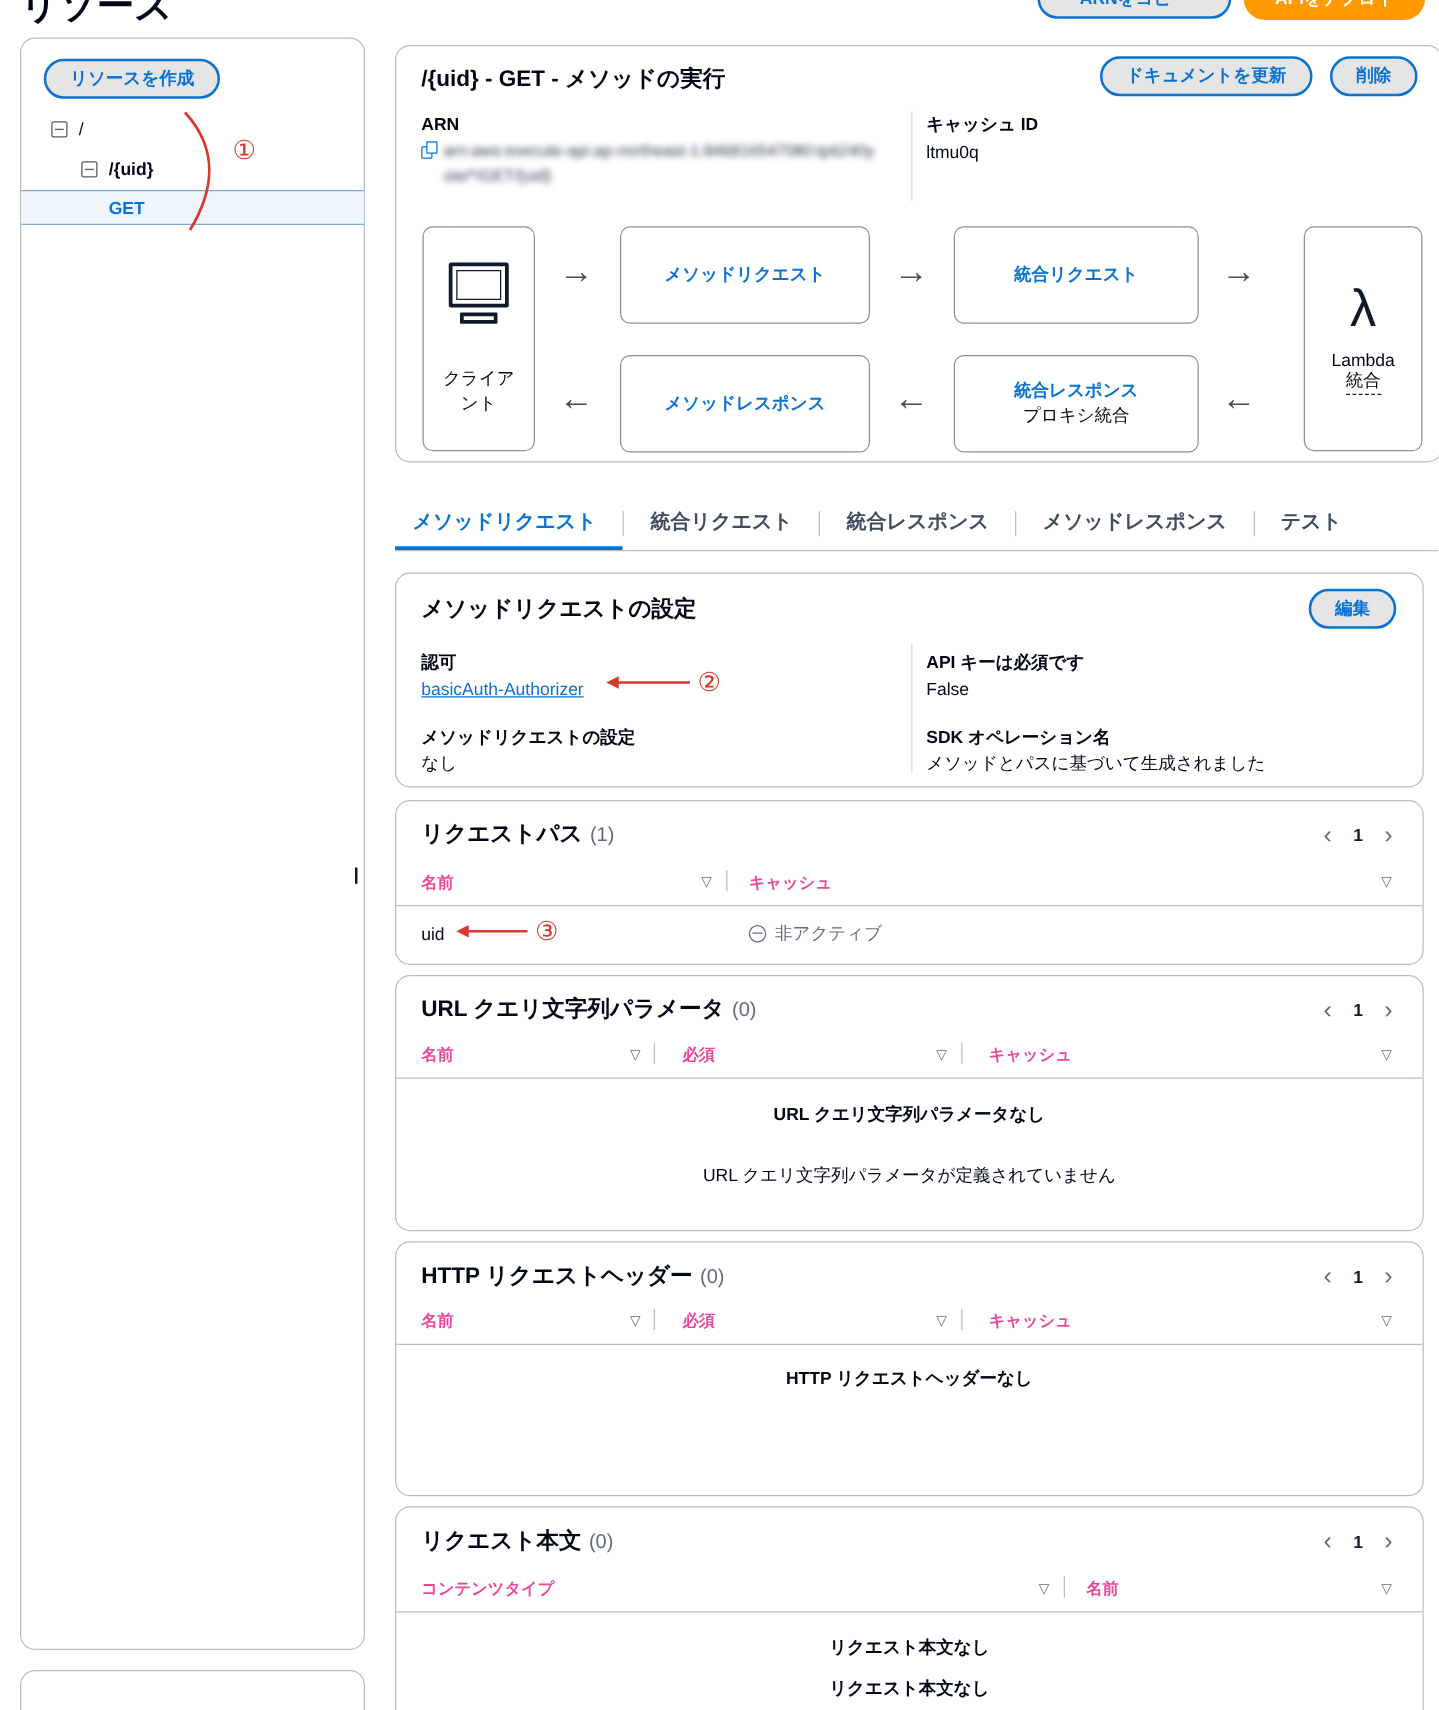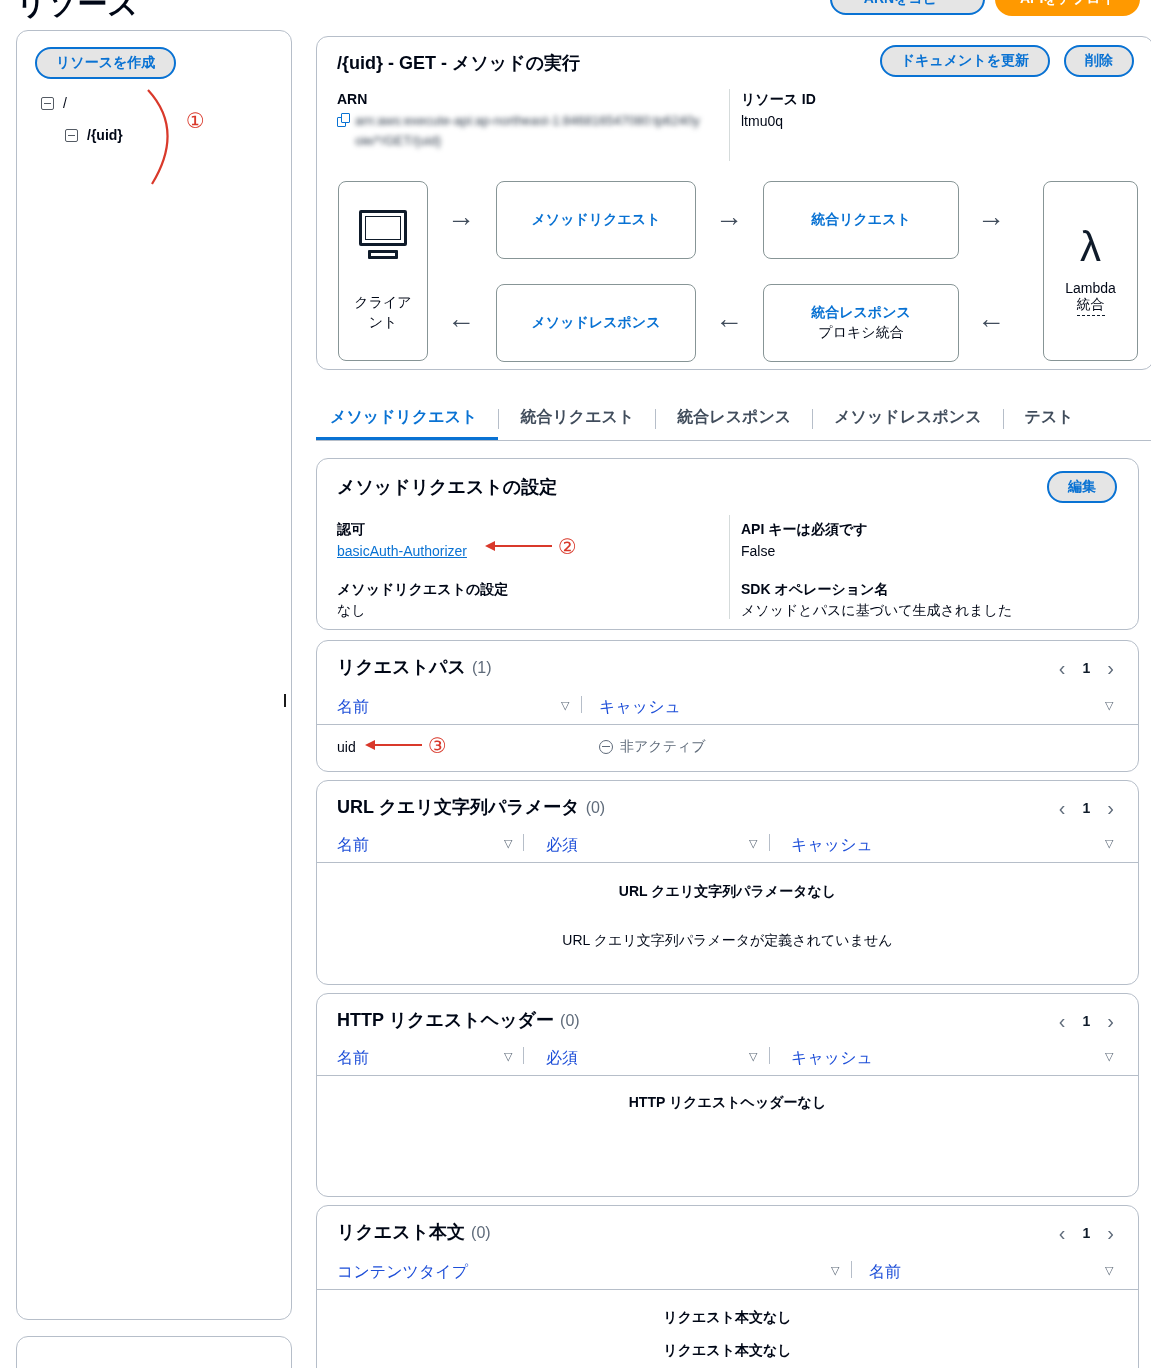--- a/index.html
+++ b/index.html
@@ -42,21 +42,21 @@
   .monitor-base{width:30px;height:9px;border:3px solid #0f1b2a;border-radius:1px;margin-top:4px;box-sizing:border-box;}
   .lambda-glyph::before{content:"λ";font-size:42px;line-height:1;color:#0f1b2a;}
   .dashed-u{border-bottom:1.5px dashed #0f1b2a;padding-bottom:1px;}
   
   .tabs{position:absolute;display:flex;align-items:stretch;border-bottom:1px solid #b6bec9;box-sizing:border-box;}
   .tab{display:flex;align-items:center;padding:0 21px;font-size:16px;font-weight:700;color:#414d5c;cursor:pointer;
     border-bottom:3px solid transparent;box-sizing:border-box;}
   .tab.active{color:#0972d3;border-bottom-color:#0972d3;}
   .tabsep{width:1px;height:20px;background:#b6bec9;align-self:center;}
   
-  .th{font-weight:400;font-size:16px;color:#1d4ed8;}
+  .th{font-weight:700;font-size:13px;color:#ec4899;}
   .filter-ic{font-size:11px;color:#5f6b7a;cursor:pointer;}
   .filter-ic::before{content:"▽";}
   .colbar{position:absolute;width:1px;height:17px;background:#b6bec9;}
   .thead-line{position:absolute;left:0;right:0;border-top:1px solid #b6bec9;}
   .empty-title{position:absolute;left:0;right:0;text-align:center;font-weight:700;}
   .empty-desc{position:absolute;left:0;right:0;text-align:center;}
   
   .pager{position:absolute;display:flex;align-items:center;gap:17px;color:#5f6b7a;}
   .pg-prev::before{content:"‹";font-size:20px;line-height:1;cursor:pointer;}
   .pg-next::before{content:"›";font-size:20px;line-height:1;cursor:pointer;}
@@ -87,37 +87,40 @@
   <div class="abs" style="left:24px;top:64px;display:flex;align-items:center;gap:9px;">
     <span class="minusbox"></span>
     <span>/</span>
   </div>
 
   <div class="abs" style="left:48px;top:96px;display:flex;align-items:center;gap:9px;">
     <span class="minusbox"></span>
     <span class="bold">/{uid}</span>
   </div>
 
+  <div class="get-row" style="top:121px;padding-left:70px;">
+    <span class="bold" style="color:#0972d3;">GET</span>
+  </div>
 </div>
 
 <div class="panel" style="left:16px;top:1336px;width:276px;height:60px;"></div>
 
 <div class="panel" style="left:316px;top:36px;width:838px;height:334px;padding-left:18px;">
   <div class="abs h2" style="left:20px;top:14px;">/{uid} - GET - メソッドの実行</div>
   <div class="btn-outline abs" style="right:103px;top:8px;">ドキュメントを更新</div>
   <div class="btn-outline abs" style="right:19px;top:8px;">削除</div>
 
   <div class="abs bold" style="left:20px;top:54px;">ARN</div>
   <div class="abs" style="left:20px;top:74px;width:368px;display:flex;gap:6px;">
     <span class="copy-ic"></span>
     <span class="blurred">arn:aws:execute-api:ap-northeast-1:846816547080:tp6240yoie/*/GET/{uid}</span>
   </div>
 
   <div class="vdiv" style="left:412px;top:52px;height:72px;"></div>
-  <div class="abs bold" style="left:424px;top:54px;">リソース ID</div>
+  <div class="abs bold" style="left:424px;top:54px;">キャッシュ ID</div>
   <div class="abs" style="left:424px;top:76px;text-align:center;">ltmu0q</div>
 
   <div class="dgbox" style="left:21px;top:144px;width:90px;height:180px;">
     <div style="display:flex;flex-direction:column;align-items:center;margin-bottom:10px;">
       <span class="monitor"></span>
         <span class="monitor-base"></span>
     </div>
     <div style="width:62px;line-height:1.4;margin-top:24px;">クライアント</div>
   </div>
 

